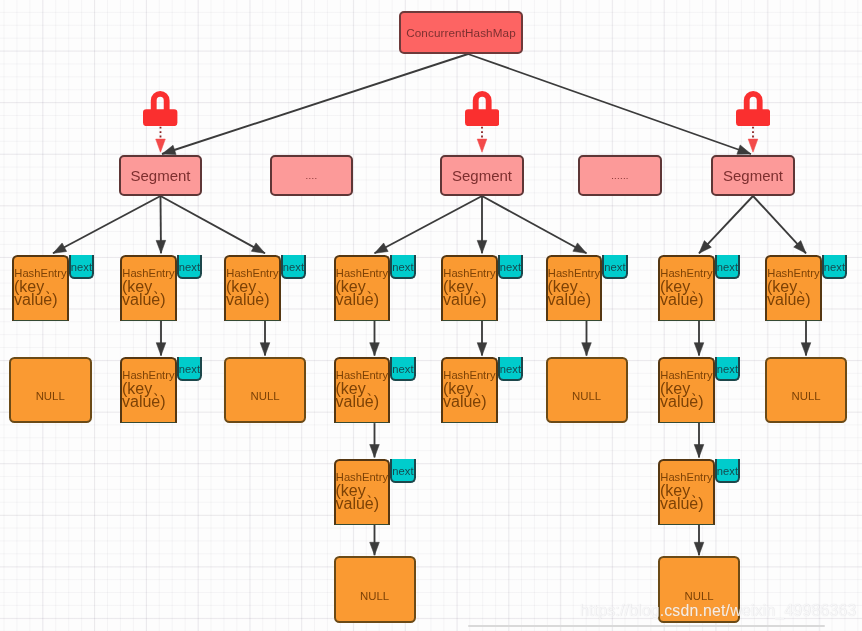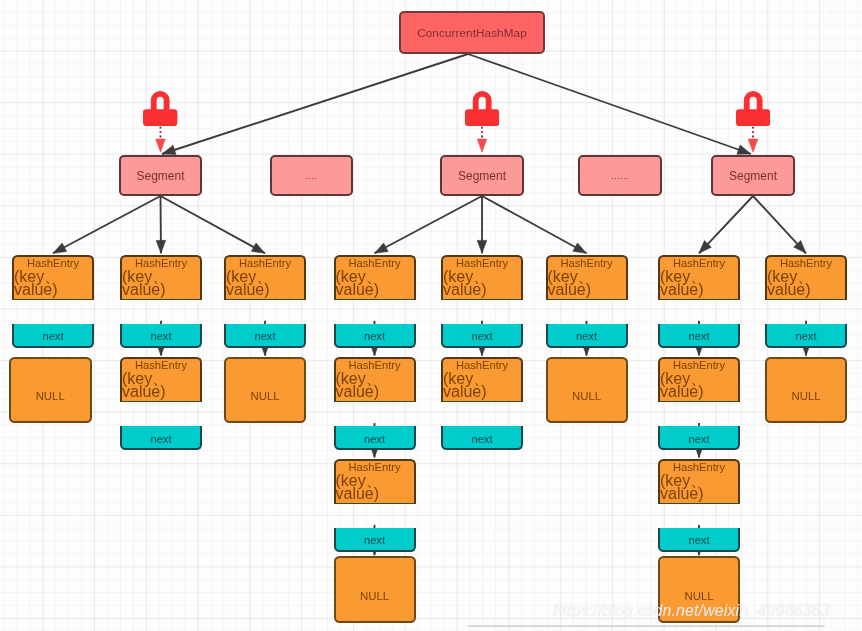--- a/index.html
+++ b/index.html
@@ -14,24 +14,24 @@
        linear-gradient(to bottom, rgba(124,112,134,0.062) 1px, transparent 1px);
      background-size:51.8px 51.6px,51.8px 51.6px,12.95px 12.9px,12.95px 12.9px;
      background-position:42.35px 50.6px,42.35px 50.6px,3.5px 11.9px,3.5px 11.9px;}
   #edges{position:absolute;left:0;top:0;width:862px;height:631px;}
   #nodes{position:absolute;left:0;top:0;width:862px;height:631px;}
 
   .node{position:absolute;box-sizing:border-box;border-radius:5px;
         display:flex;align-items:center;justify-content:center;text-align:center;}
   .chm{background:#FD6463;border:2.2px solid #6E3A3A;color:#7e3030;
        font-size:11.7px;letter-spacing:0.1px;}
-  .seg{background:#FC9A99;border:2.2px solid #5E3636;color:#7d2f2f;font-size:12px;}
+  .seg{background:#FC9A99;border:2.2px solid #5E3636;color:#7d2f2f;font-size:15px;}
   .seg.dots{letter-spacing:0.3px;font-size:9.5px;}
 
-  .entry{position:absolute;box-sizing:border-box;display:flex;flex-direction:column;gap:24px;}
+  .entry{position:absolute;box-sizing:border-box;display:flex;flex-direction:row;}
   .entry .top{background:#FA9A32;color:#7d4206;font-size:11.2px;line-height:13px;
      flex:1 1 auto;padding-bottom:3.6px;
      display:flex;flex-direction:column;align-items:center;justify-content:center;
      border:2px solid #553712;border-bottom:1.8px solid #354a33;
      border-radius:5.5px 5.5px 0 0;box-sizing:border-box;}
   .entry .top .kv{font-size:16px;}
   .entry .bot{background:#00CCCC;color:#154a4f;font-size:11.2px;height:24px;flex:0 0 auto;
      display:flex;align-items:center;justify-content:center;padding-top:2.6px;
      border:2px solid #1d474b;border-top:none;
      border-radius:0 0 5.5px 5.5px;box-sizing:border-box;}
@@ -97,21 +97,21 @@
       <line x1="482" y1="196" x2="482" y2="253.3" stroke="#3b3b3b" stroke-width="1.85" stroke-linecap="butt" stroke-dasharray="none"></line>
       <polygon points="482,253.3 477.2,240.4 486.8,240.4" fill="#3b3b3b" stroke="#3b3b3b" stroke-width="0.55" stroke-linejoin="miter"></polygon>
       <line x1="482" y1="196" x2="586.5" y2="253.3" stroke="#3b3b3b" stroke-width="1.85" stroke-linecap="butt" stroke-dasharray="none"></line>
       <polygon points="586.5,253.3 572.8810287618281,251.30660530404816 577.4966222894167,242.88898709055786" fill="#3b3b3b" stroke="#3b3b3b" stroke-width="0.55" stroke-linejoin="miter"></polygon>
       <line x1="753" y1="196" x2="699" y2="253.3" stroke="#3b3b3b" stroke-width="1.85" stroke-linecap="butt" stroke-dasharray="none"></line>
       <polygon points="699,253.3 704.3541239293706,240.61996226547646 711.3405469559107,247.20402585069738" fill="#3b3b3b" stroke="#3b3b3b" stroke-width="0.55" stroke-linejoin="miter"></polygon>
       <line x1="753" y1="196" x2="806" y2="253.3" stroke="#3b3b3b" stroke-width="1.85" stroke-linecap="butt" stroke-dasharray="none"></line>
       <polygon points="806,253.3 793.7168271564095,247.08922992741793 800.7643350498971,240.57059260883432" fill="#3b3b3b" stroke="#3b3b3b" stroke-width="0.55" stroke-linejoin="miter"></polygon>
     </svg>
   <div id="nodes">
-      <div class="node chm" style="left:399px;top:11px;width:146px;height:43px;">
+      <div class="node chm" style="left:399px;top:11px;width:124px;height:43px;">
         <span>ConcurrentHashMap</span>
       </div>
       <div class="node seg" style="left:119px;top:155px;width:83px;height:41px;">
         <span>Segment</span>
       </div>
       <div class="node seg dots" style="left:270px;top:155px;width:83px;height:41px;">
         <span>....</span>
       </div>
       <div class="node seg" style="left:440px;top:155px;width:84px;height:41px;">
         <span>Segment</span>
@@ -272,15 +272,15 @@
           <span class="kv">(key、value)</span>
         </div>
         <div class="bot">
           <span>next</span>
         </div>
       </div>
       <div class="nullbox" style="left:765px;top:356.8px;width:82px;height:66.3px;">
         <span>NULL</span>
       </div>
     </div>
-  <div class="wm" style="left:553px;top:601.5px;font-style:italic;">https://blog.csdn.net/weixin_49986363</div>
+  <div class="wm" style="left:580px;top:601.5px;">https://blog.csdn.net/weixin_49986363</div>
   <div class="hscroll"></div>
 </div>
 
 </body></html>

